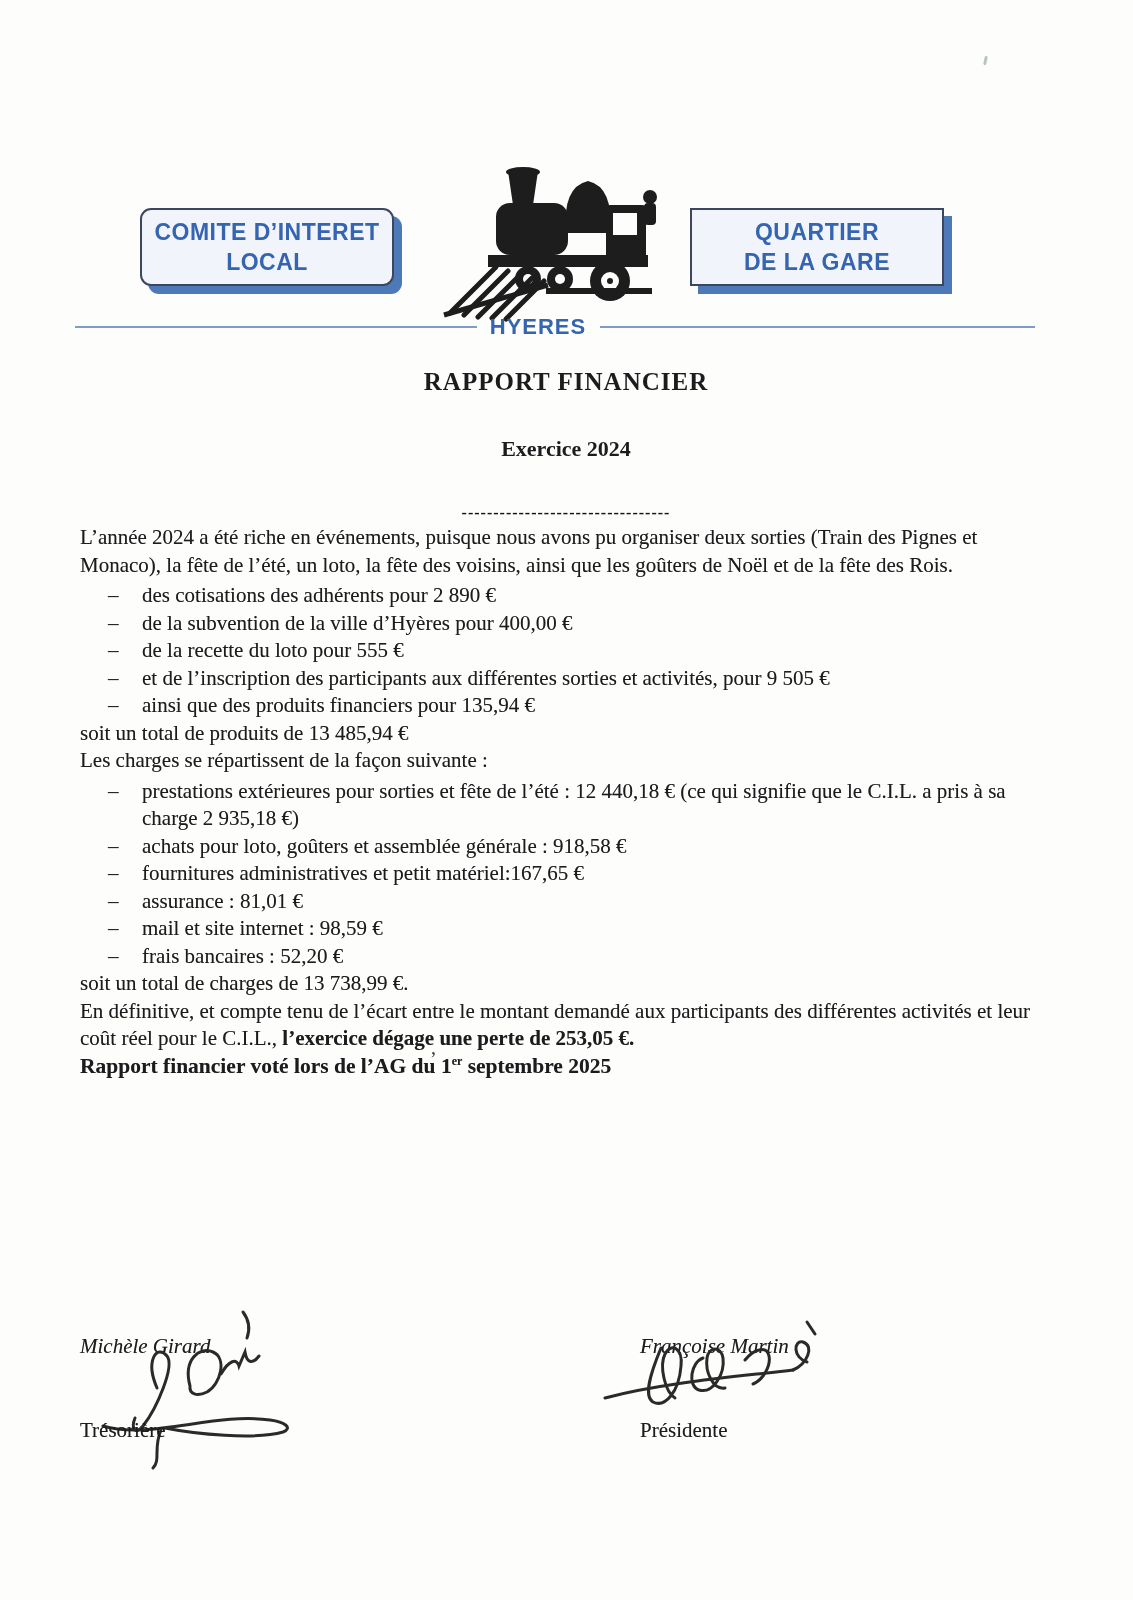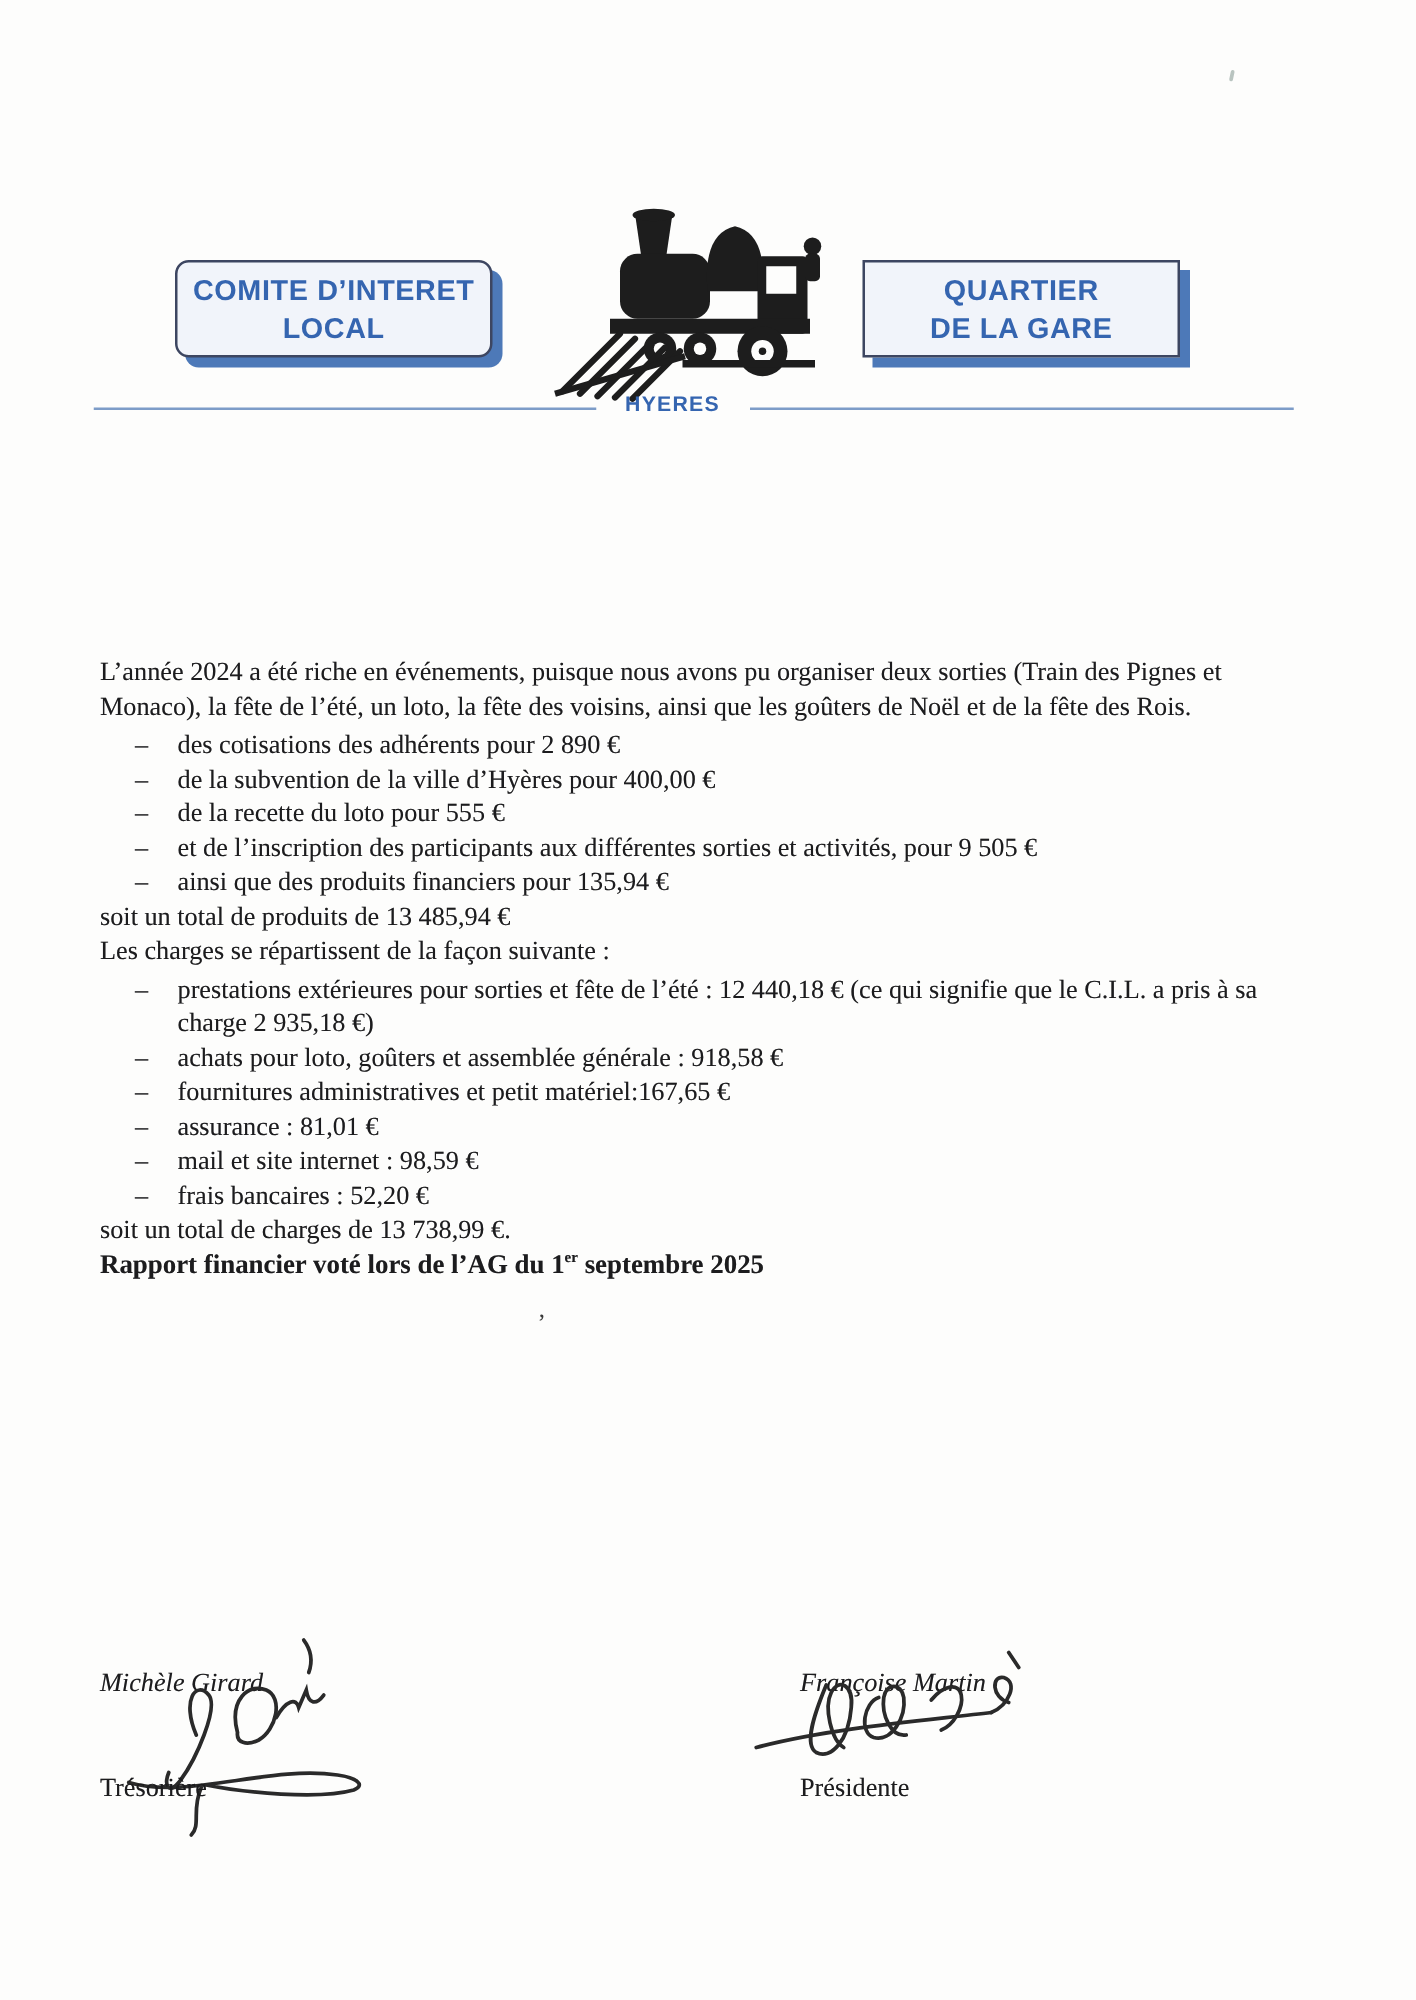--- a/index.html
+++ b/index.html
@@ -30,21 +30,21 @@
   .hdr-box.left{left:140px;top:208px;border-radius:11px;}
   .hdr-box.right{left:690px;top:208px;}
   .train{position:absolute;left:438px;top:163px;width:230px;height:160px;}
   .hyeres-line{position:absolute;top:326px;height:2px;background:#7d9cc8;}
   .hyeres-line.l{left:75px;width:402px;}
   .hyeres-line.r{left:600px;width:435px;}
   .hyeres-text{
     position:absolute;left:480px;top:314px;width:116px;
     text-align:center;
     font-family:"Liberation Sans", sans-serif;
-    font-weight:bold;font-size:17px;color:#3565b0;letter-spacing:1px;
+    font-weight:bold;font-size:22px;color:#3565b0;letter-spacing:1px;
   }
   
   .titleband{position:absolute;left:66px;top:368px;width:1000px;text-align:center;}
   .doc-title{font-size:25px;font-weight:bold;letter-spacing:1px;margin:0;}
   .doc-subtitle{font-size:22px;font-weight:bold;margin:40px 0 0 0;}
   .dashsep{font-size:16px;font-weight:bold;letter-spacing:1px;margin-top:42px;color:#141414;}
   
   .content{
     position:absolute;left:80px;top:524px;width:960px;
     font-size:21px;line-height:27.5px;
@@ -126,20 +126,25 @@
 
   <div class="hdr-box right">
     <span>QUARTIER</span>
     <span>DE LA GARE</span>
   </div>
 
   <div class="hyeres-line l"></div>
   <div class="hyeres-text">HYERES</div>
   <div class="hyeres-line r"></div>
 
+  <div class="titleband">
+    <p class="doc-title">RAPPORT FINANCIER</p>
+    <p class="doc-subtitle">Exercice 2024</p>
+    <p class="dashsep">---------------------------------</p>
+  </div>
 
   <div class="content">
     <p>L’année 2024 a été riche en événements, puisque nous avons pu organiser deux sorties (Train des Pignes et Monaco), la fête de l’été, un loto, la fête des voisins, ainsi que les goûters de Noël et de la fête des Rois.</p>
 
     <ul class="dashlist">
       <li>
           <span class="dash">–</span>
           <span class="it">des cotisations des adhérents pour 2&nbsp;890 €</span>
         </li>
       <li>
@@ -183,20 +188,21 @@
           <span class="dash">–</span>
           <span class="it">mail et site internet : 98,59 €</span>
         </li>
       <li>
           <span class="dash">–</span>
           <span class="it">frais bancaires : 52,20 €</span>
         </li>
     </ul>
     <p class="charges-total">soit un total de charges de 13&nbsp;738,99 €.</p>
 
+    <p class="conclusion"><span>En définitive, et compte tenu de l’écart entre le montant demandé aux participants des différentes activités et leur coût réel pour le C.I.L., </span><b>l’exercice dégage une perte de 253,05 €.</b></p>
 
     <p class="voteline"><span>Rapport financier voté lors de l’AG du 1</span><sup>er</sup><span> septembre 2025</span></p>
   </div>
 
   <div class="sig-name name-left">Michèle Girard</div>
   <div class="sig-name name-right">Françoise Martin</div>
 
   <svg class="sigsvg sig-left" viewBox="0 0 250 170" xmlns="http://www.w3.org/2000/svg">
     <g fill="none" stroke="#2a2a2a" stroke-width="3" stroke-linecap="round">
       <path d="M148,12 q9,12 4,26"></path>

